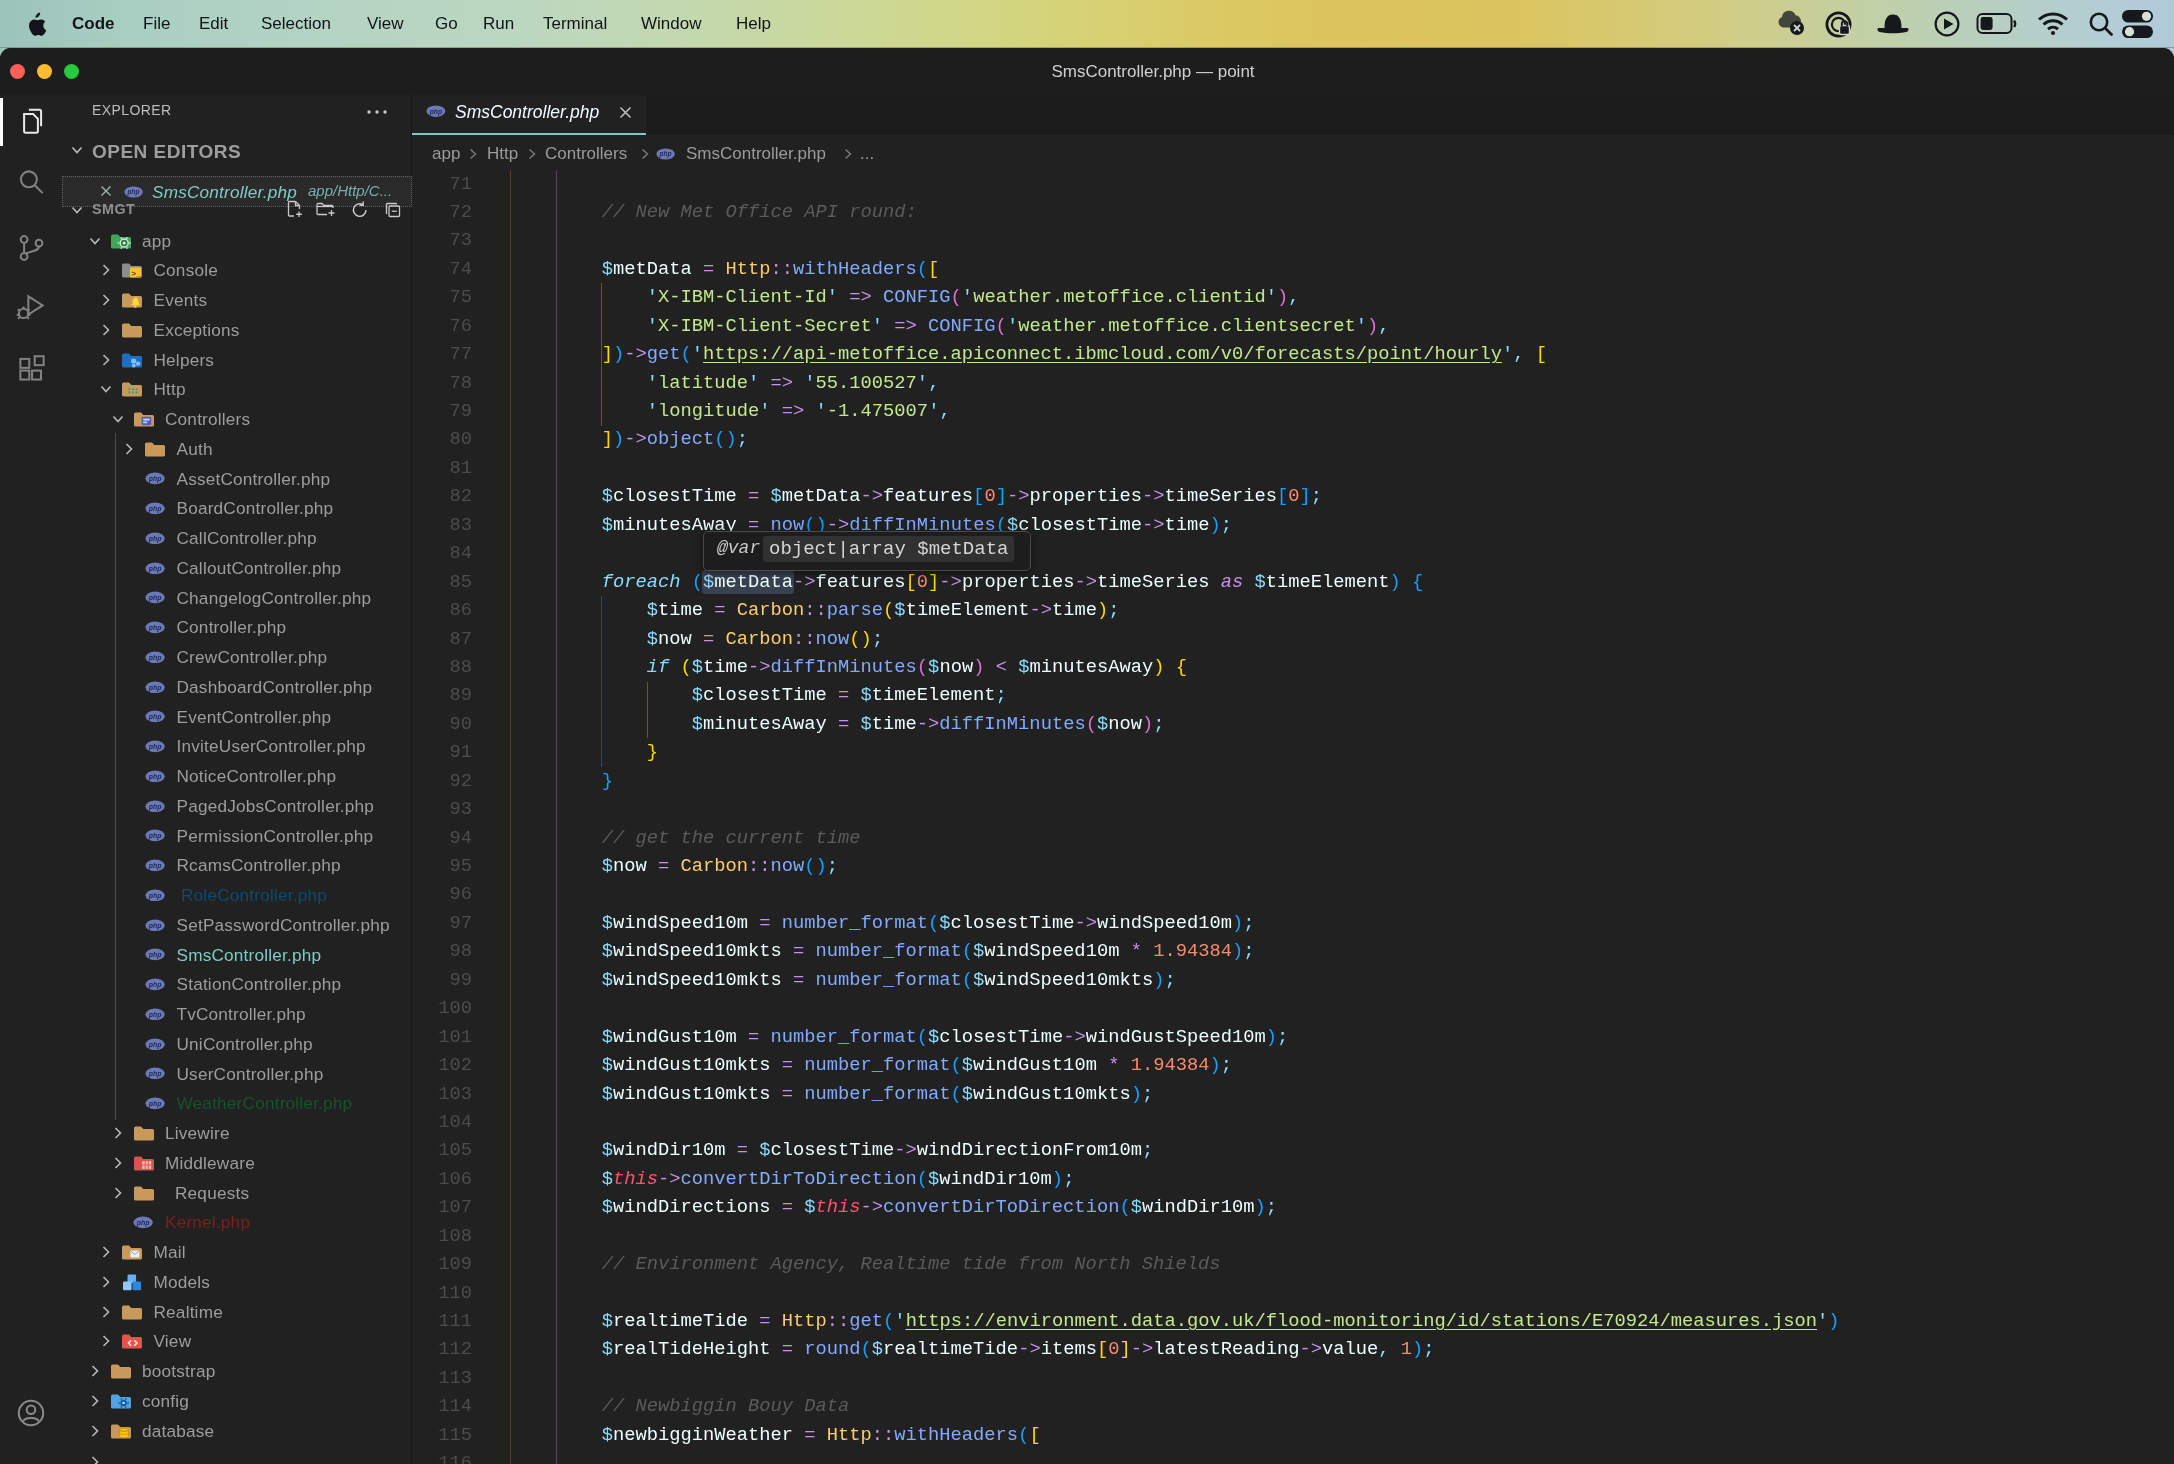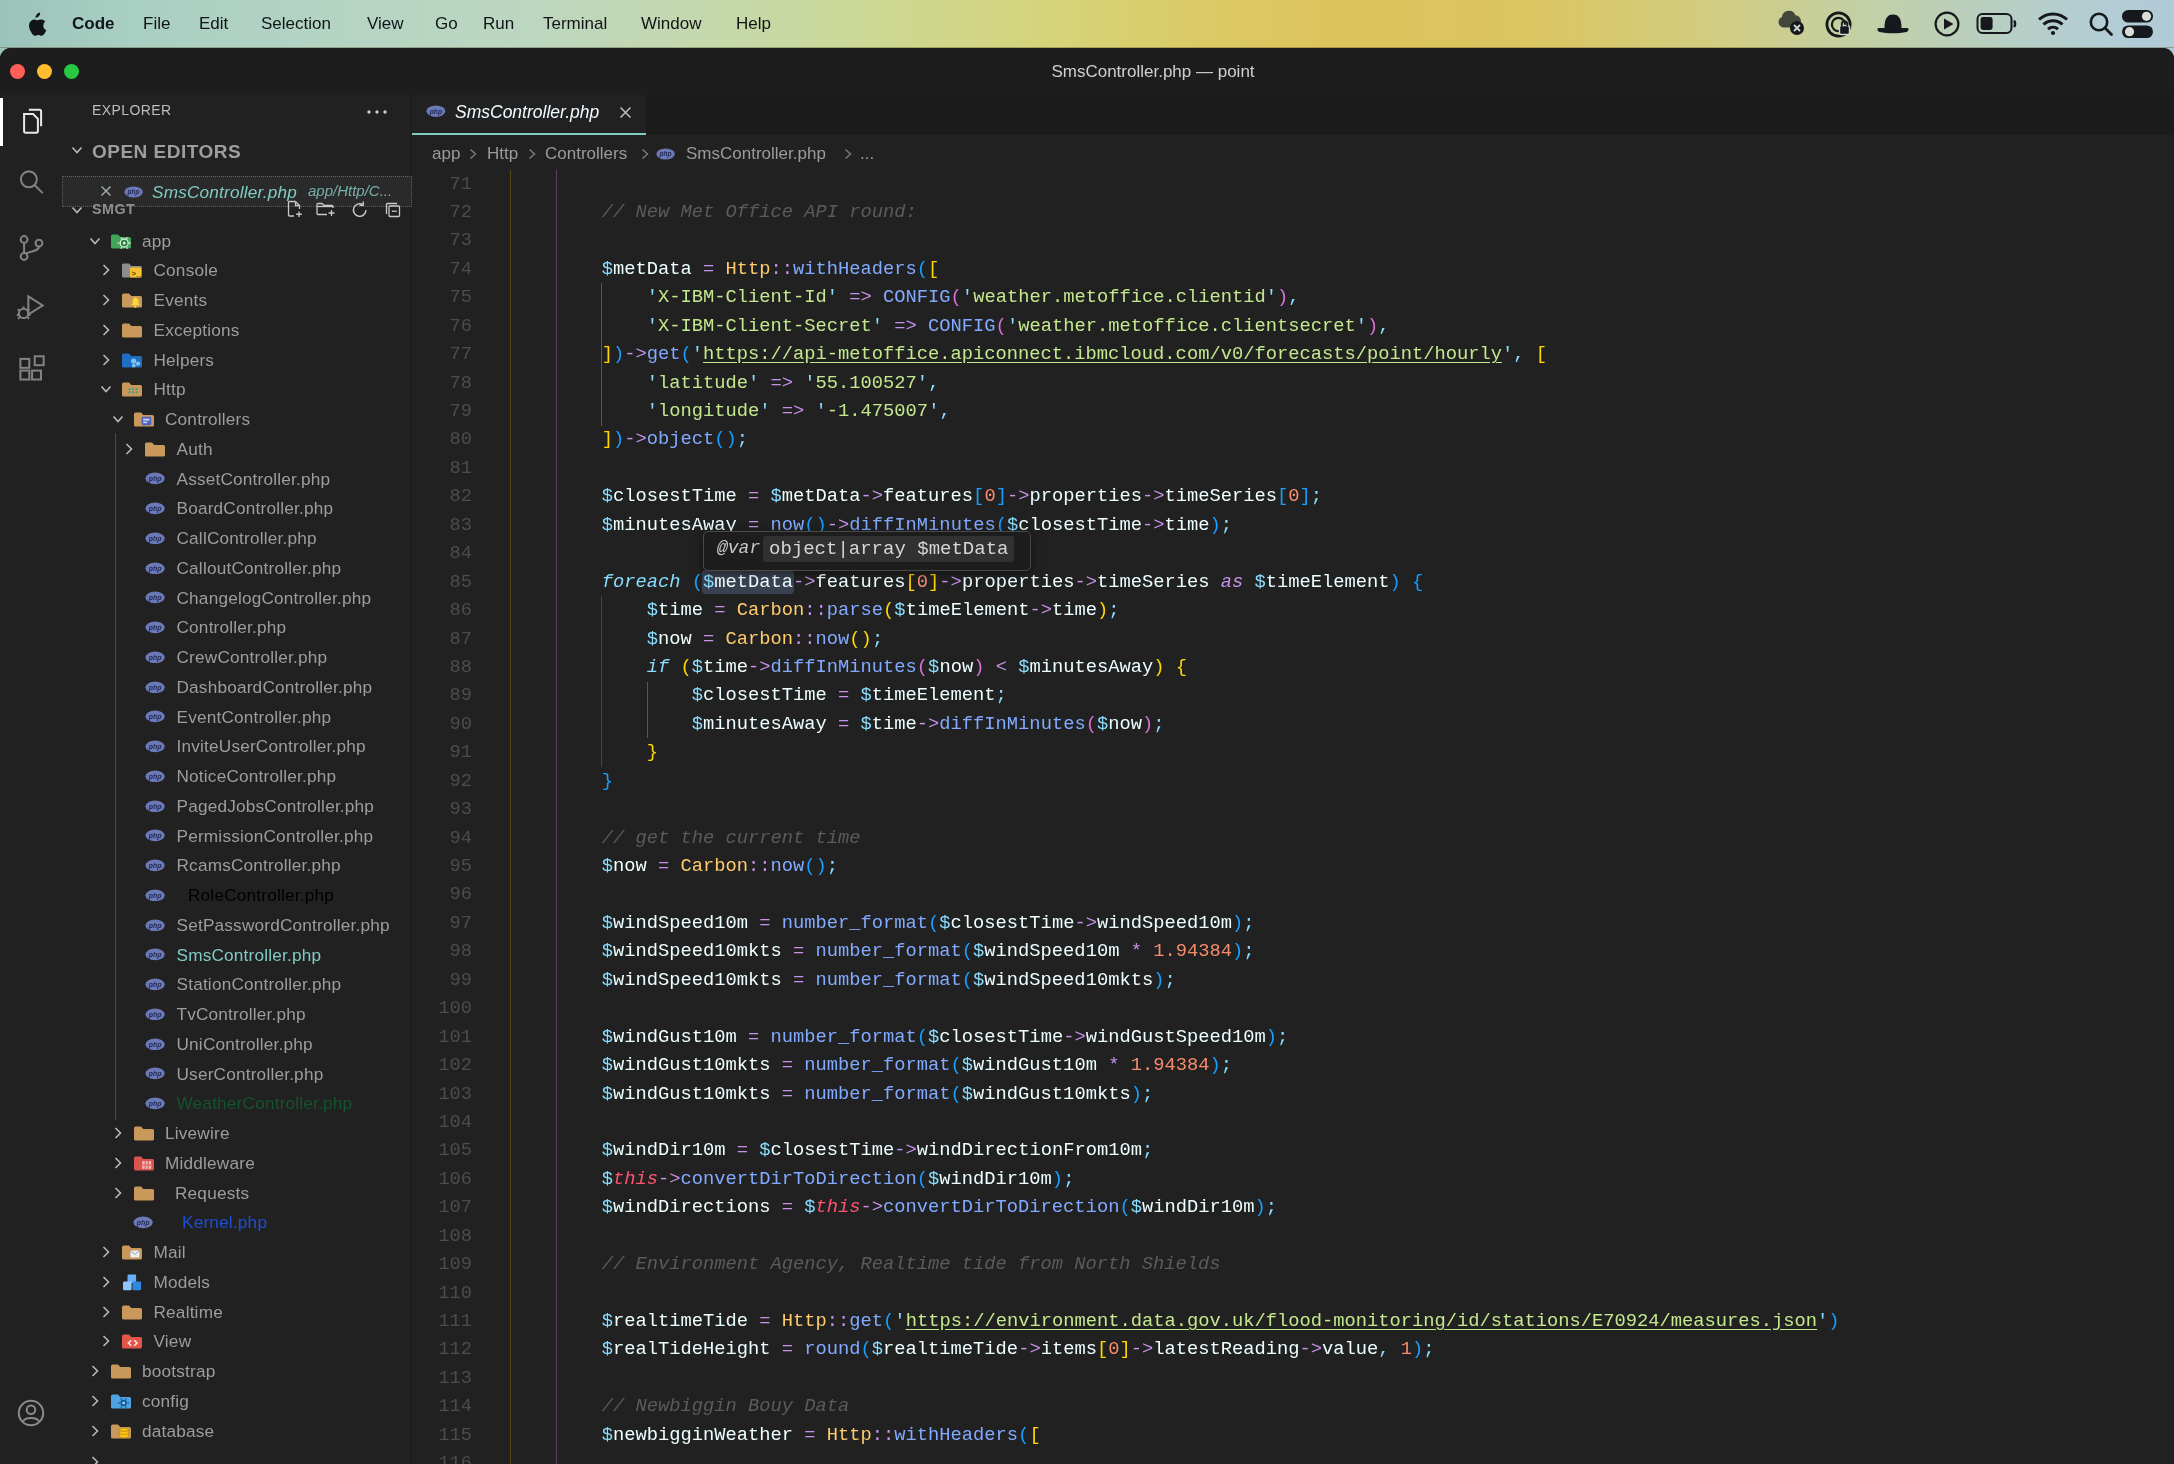--- a/index.html
+++ b/index.html
@@ -469,21 +469,21 @@
 <div class="abs tl" style="left:176.5px;top:824.7px;color:#9d9d9d">PermissionController.php</div>
 <svg class="abs" style="left:144.9px;top:859.2px;z-index:2;" width="20.2" height="12.6" viewBox="0 0 24 15">
         <ellipse cx="12" cy="7.5" rx="11.5" ry="7" fill="#6B79B8"></ellipse>
         <text x="12" y="10.4" text-anchor="middle" font-size="8.2" font-style="italic" font-weight="bold" fill="#1f2750" font-family="Liberation Sans, sans-serif">php</text>
       </svg>
 <div class="abs tl" style="left:176.5px;top:854.45px;color:#9d9d9d">RcamsController.php</div>
 <svg class="abs" style="left:144.9px;top:888.9px;z-index:2;" width="20.2" height="12.6" viewBox="0 0 24 15">
         <ellipse cx="12" cy="7.5" rx="11.5" ry="7" fill="#6B79B8"></ellipse>
         <text x="12" y="10.4" text-anchor="middle" font-size="8.2" font-style="italic" font-weight="bold" fill="#1f2750" font-family="Liberation Sans, sans-serif">php</text>
       </svg>
-<div class="abs tl" style="left:188px;top:884.2px;color:#000000">RoleController.php</div>
+<div class="abs tl" style="left:181px;top:884.2px;color:#0c4a6e">RoleController.php</div>
 <svg class="abs" style="left:144.9px;top:918.7px;z-index:2;" width="20.2" height="12.6" viewBox="0 0 24 15">
         <ellipse cx="12" cy="7.5" rx="11.5" ry="7" fill="#6B79B8"></ellipse>
         <text x="12" y="10.4" text-anchor="middle" font-size="8.2" font-style="italic" font-weight="bold" fill="#1f2750" font-family="Liberation Sans, sans-serif">php</text>
       </svg>
 <div class="abs tl" style="left:176.5px;top:913.95px;color:#9d9d9d">SetPasswordController.php</div>
 <svg class="abs" style="left:144.9px;top:948.4px;z-index:2;" width="20.2" height="12.6" viewBox="0 0 24 15">
         <ellipse cx="12" cy="7.5" rx="11.5" ry="7" fill="#6B79B8"></ellipse>
         <text x="12" y="10.4" text-anchor="middle" font-size="8.2" font-style="italic" font-weight="bold" fill="#1f2750" font-family="Liberation Sans, sans-serif">php</text>
       </svg>
 <div class="abs tl" style="left:176.5px;top:943.7px;color:#80CBC4">SmsController.php</div>
@@ -536,21 +536,21 @@
         <polyline points="4.5,2 9.5,7 4.5,12" fill="none" stroke="#b9b9b9" stroke-width="1.6"></polyline>
       </svg>
 <svg class="abs" style="left:132.5px;top:1183.7px" width="22" height="18" viewBox="0 0 22 18">
         <path d="M1 4.2 Q1 2.6 2.6 2.6 H8 L10.3 5 H19.4 Q21 5 21 6.6 V14.9 Q21 16.5 19.4 16.5 H2.6 Q1 16.5 1 14.9 Z" fill="#C9995C"></path>
       </svg>
 <div class="abs tl" style="left:175px;top:1181.7px;color:#9d9d9d">Requests</div>
 <svg class="abs" style="left:133.4px;top:1216.2px;z-index:2;" width="20.2" height="12.6" viewBox="0 0 24 15">
         <ellipse cx="12" cy="7.5" rx="11.5" ry="7" fill="#6B79B8"></ellipse>
         <text x="12" y="10.4" text-anchor="middle" font-size="8.2" font-style="italic" font-weight="bold" fill="#1f2750" font-family="Liberation Sans, sans-serif">php</text>
       </svg>
-<div class="abs tl" style="left:182px;top:1211.45px;color:#1d4ed8">Kernel.php</div>
+<div class="abs tl" style="left:165.0px;top:1211.45px;color:#7f1d1d">Kernel.php</div>
 <svg class="abs" style="left:99.0px;top:1245.2px" width="14" height="14" viewBox="0 0 14 14">
         <polyline points="4.5,2 9.5,7 4.5,12" fill="none" stroke="#b9b9b9" stroke-width="1.6"></polyline>
       </svg>
 <svg class="abs" style="left:121.0px;top:1243.2px" width="22" height="18" viewBox="0 0 22 18">
         <path d="M1 4.2 Q1 2.6 2.6 2.6 H8 L10.3 5 H19.4 Q21 5 21 6.6 V14.9 Q21 16.5 19.4 16.5 H2.6 Q1 16.5 1 14.9 Z" fill="#C9995C"></path>
         <rect x="9.4" y="7.6" width="9" height="7" rx="0.8" fill="#ECEFF1"></rect>
         <polyline points="9.8,8.2 13.9,11.4 18,8.2" fill="none" stroke="#90A4AE" stroke-width="1"></polyline>
       </svg>
 <div class="abs tl" style="left:153.5px;top:1241.2px;color:#9d9d9d">Mail</div>
 <svg class="abs" style="left:99.0px;top:1274.95px" width="14" height="14" viewBox="0 0 14 14">

